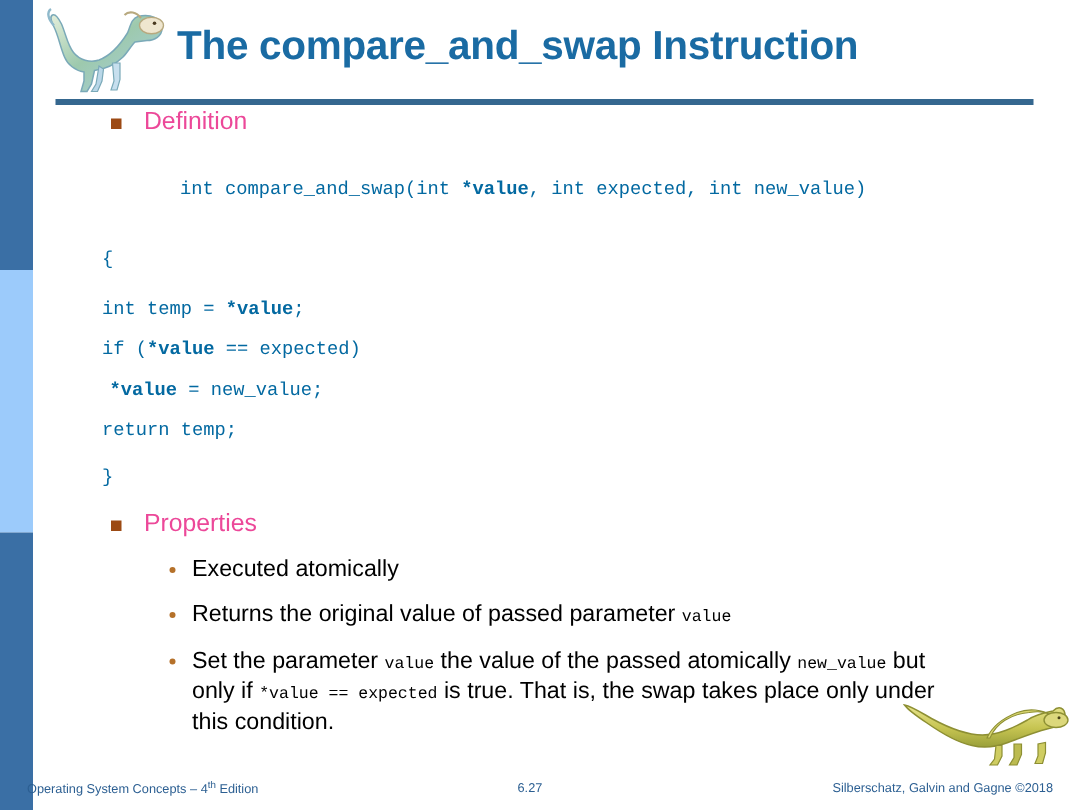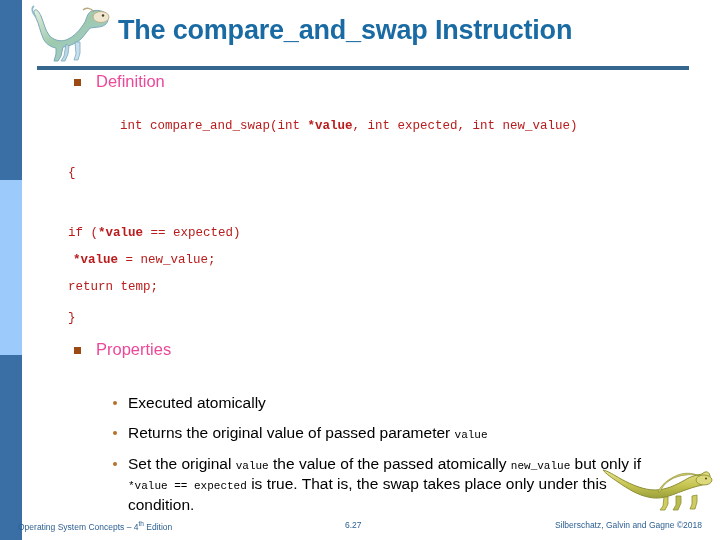--- a/index.html
+++ b/index.html
@@ -88,21 +88,21 @@
     left: 74px;
     top: 7px;
     width: 7px;
     height: 7px;
     background: #9c4a14;
   }
 
   .code {
     font-family: "Liberation Mono", "DejaVu Sans Mono", monospace;
     font-size: 12.5px;
-    color: #b91c1c;
+    color: #0369a1;
     line-height: 1.0;
     white-space: pre-wrap;
   }
   .code b { font-weight: bold; }
 
   .code-sig {
     position: absolute;
     left: 68px;
     top: 48px;
     width: 560px;
@@ -120,21 +120,20 @@
     left: 0;
     top: 268px;
     width: 640px;
   }
 
   .sub-list {
     position: absolute;
     left: 0;
     top: 298px;
     width: 660px;
-    margin-top: 23px;
   }
   .lvl2 {
     position: relative;
     padding-left: 128px;
     padding-right: 14px;
     font-size: 15.5px;
     color: #000000;
     line-height: 1.32;
     margin-bottom: 10px;
   }
@@ -225,38 +224,39 @@
 
     <div class="lvl1">
       <span class="bullet-sq"></span>
       <span>Definition</span>
     </div>
 
     <div class="code code-sig"><span>int compare_and_swap(int </span><b>*value</b><span>, int expected, int new_value)</span></div>
 
     <div class="code code-open">{</div>
 
+    <div class="code code-l1"><span>int temp = </span><b>*value</b><span>;</span></div>
 
     <div class="code code-l2"><span>if (</span><b>*value</b><span> == expected)</span></div>
 
     <div class="code code-l3"><b>*value</b><span> = new_value;</span></div>
 
     <div class="code code-l4">return temp;</div>
 
     <div class="code code-close">}</div>
 
     <div class="lvl1 props-head">
       <span class="bullet-sq"></span>
       <span>Properties</span>
     </div>
 
     <div class="sub-list" id="props-list">
         <div class="lvl2"><span class="bullet-dot"></span><span>Executed atomically</span></div>
         <div class="lvl2"><span class="bullet-dot"></span><span>Returns the original value of passed parameter </span><span class="mono">value</span></div>
-        <div class="lvl2"><span class="bullet-dot"></span><span>Set  the original </span><span class="mono">value</span><span> the value of the passed atomically </span><span class="mono">new_value</span><span> but only if </span><span class="mono">*value == expected</span><span> is true. That is, the swap takes place only under this condition.</span></div>
+        <div class="lvl2"><span class="bullet-dot"></span><span>Set  the parameter </span><span class="mono">value</span><span> the value of the passed atomically </span><span class="mono">new_value</span><span> but only if </span><span class="mono">*value == expected</span><span> is true. That is, the swap takes place only under this condition.</span></div>
       </div>
   </div>
 
   <span class="foot-dino">
     <svg viewBox="0 0 112 62" width="112" height="62" aria-hidden="true">
       <defs>
         <linearGradient id="fg" x1="0" y1="0" x2="0" y2="1">
           <stop offset="0%" stop-color="#e9e58f"></stop>
           <stop offset="55%" stop-color="#c6c451"></stop>
           <stop offset="100%" stop-color="#9aa03a"></stop>

